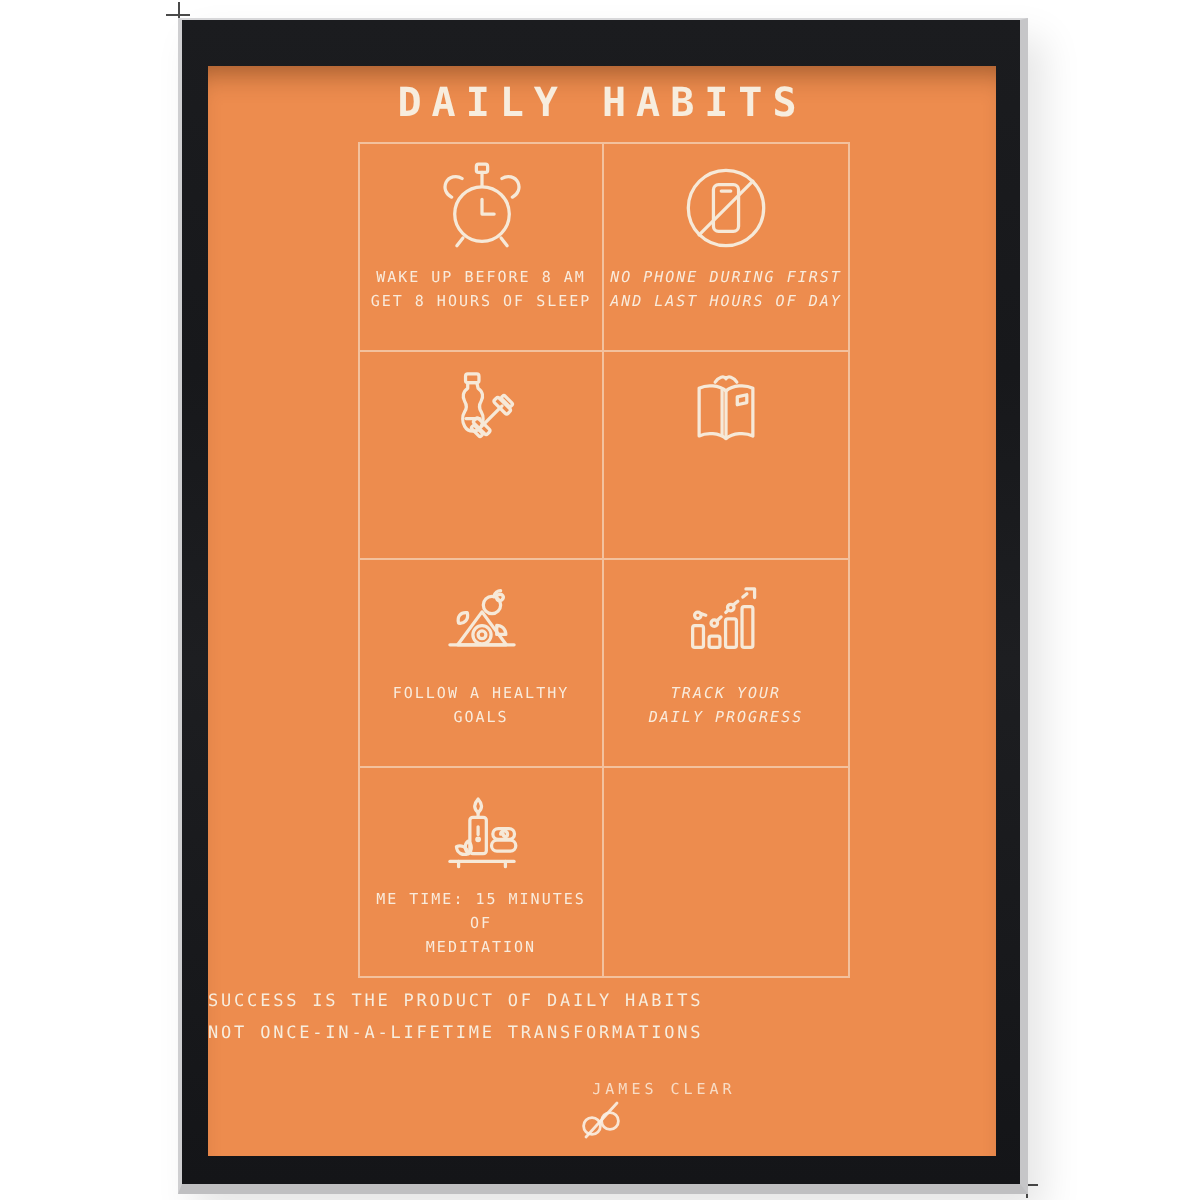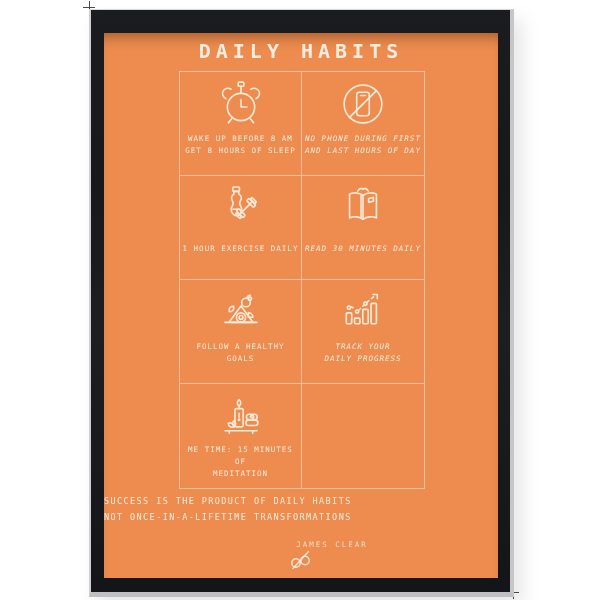--- a/index.html
+++ b/index.html
@@ -109,34 +109,32 @@
               <path d="M8.3 12.6 H11.5"></path>
               <g transform="rotate(-45 14.3 12)">
                 <path d="M11 12 H17.6"></path>
                 <rect x="10.2" y="9.8" width="1.5" height="4.4" rx="0.5"></rect>
                 <rect x="16.9" y="9.8" width="1.5" height="4.4" rx="0.5"></rect>
                 <rect x="8.9" y="10.5" width="1" height="3" rx="0.4"></rect>
                 <rect x="18.7" y="10.5" width="1" height="3" rx="0.4"></rect>
               </g>
             </svg>
           </div>
-          <div class="caption">1 HOUR EXERCISE DAILY</div>
         </div>
 
         <div class="cell">
           <div class="icon">
             <svg viewBox="0 0 24 24">
               <path d="M12 6.2 C10.4 4.9 7.6 4.7 5.8 5.6 L5.8 16.6 C7.6 15.7 10.4 15.9 12 17.2 C13.6 15.9 16.4 15.7 18.2 16.6 L18.2 5.6 C16.4 4.7 13.6 4.9 12 6.2 Z"></path>
               <path d="M12 6.2 V17.2"></path>
               <path d="M11.1 6 V16.4"></path>
               <path d="M9.5 4.2 C10.3 3 11.5 2.6 12 3.4 M14.5 4.2 C13.7 3 12.5 2.6 12 3.4"></path>
               <path d="M14.6 7.6 L16.8 7.1 V8.9 L14.6 9.4 Z"></path>
             </svg>
           </div>
-          <div class="caption">READ 30 MINUTES DAILY</div>
         </div>
 
         <div class="cell">
           <div class="icon">
             <svg viewBox="0 0 24 24">
               <path d="M12 9.2 L17.6 16.8 H6.4 Z"></path>
               <path d="M4.6 16.8 H19.4"></path>
               <circle cx="12" cy="14.5" r="2.1"></circle>
               <circle cx="12" cy="14.5" r="0.9"></circle>
               <circle cx="14.3" cy="7.6" r="2"></circle>

